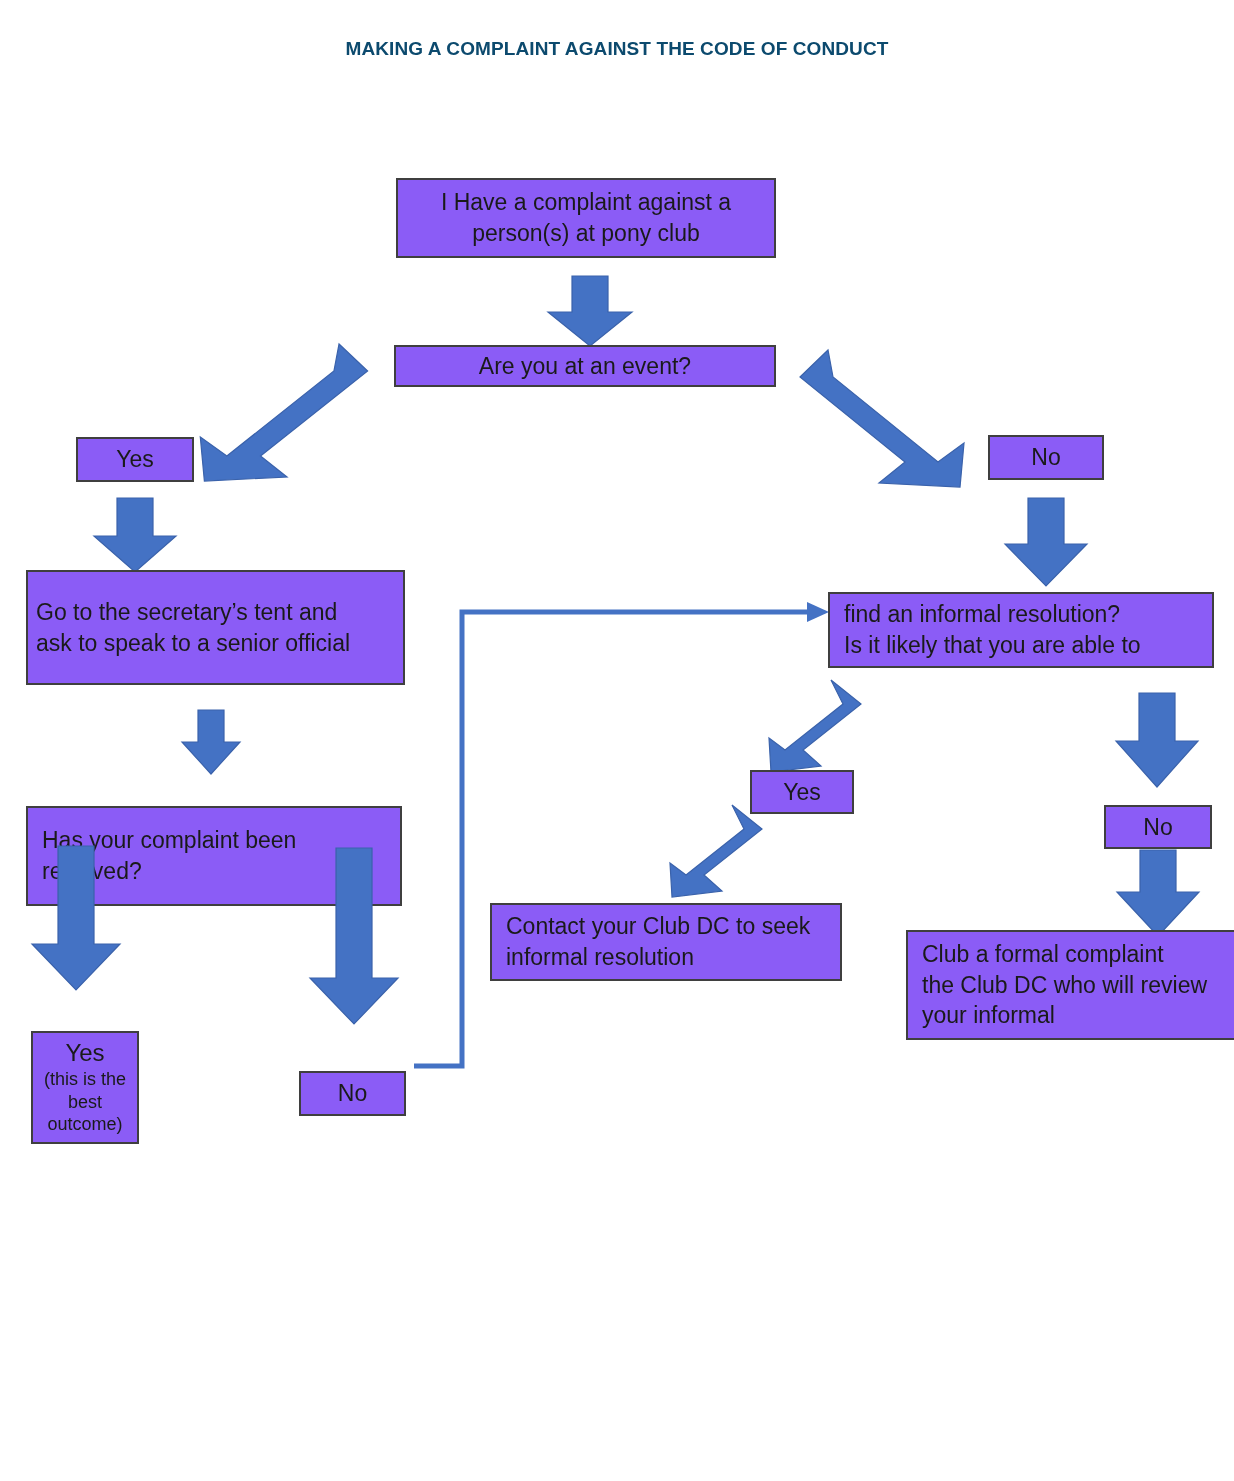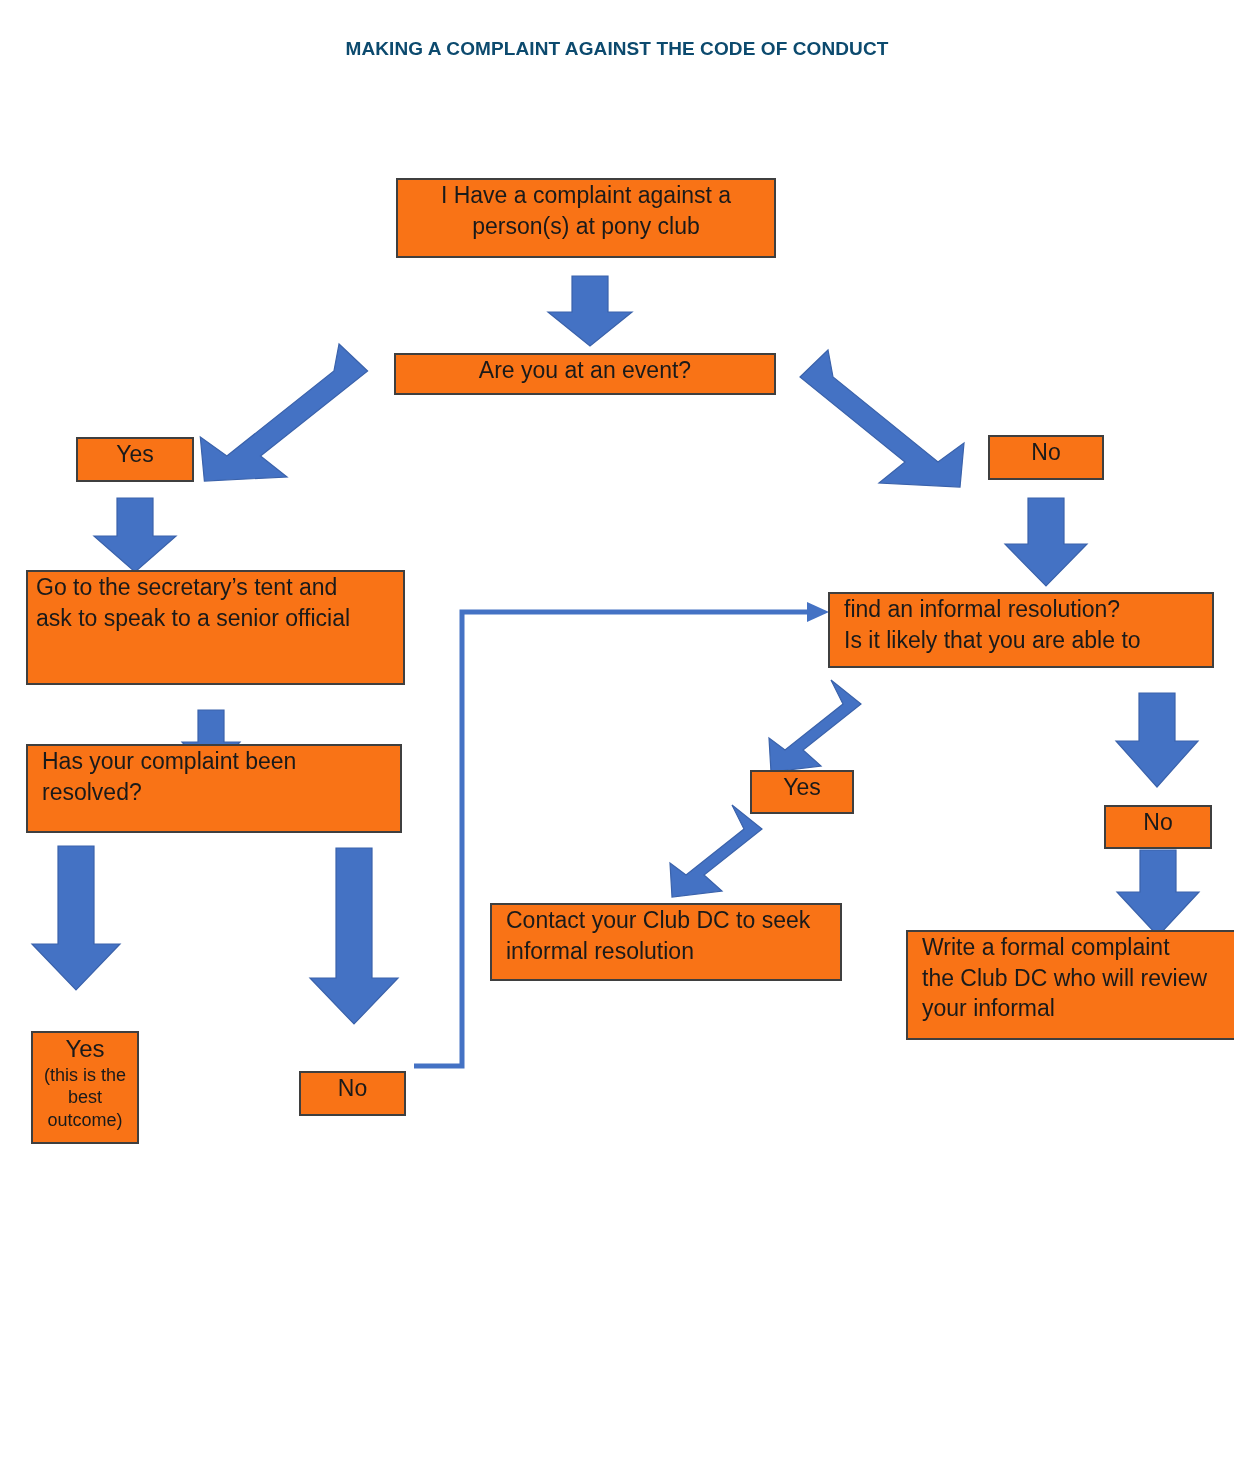--- a/index.html
+++ b/index.html
@@ -27,27 +27,27 @@
     text-align: center;
     font-size: 19px;
     font-weight: bold;
     letter-spacing: 0.1px;
     color: #0c4a6e;
   }
   .box {
     position: absolute;
     box-sizing: border-box;
     border: 2px solid #3f3f3f;
-    background: #f97316;
+    background: #8b5cf6;
     font-size: 23px;
     line-height: 1.33;
     color: #1a1a1a;
     display: flex;
     flex-direction: column;
-    justify-content: flex-start;
+    justify-content: center;
   }
   .box.center {
     text-align: center;
     align-items: center;
   }
   .box.left {
     text-align: left;
     align-items: flex-start;
     padding-left: 14px;
     padding-right: 8px;
@@ -84,21 +84,21 @@
 
   <div class="box center" style="left:396px; top:178px; width:380px; height:80px;">
     <span class="ln">I Have a complaint against a</span>
     <span class="ln">person(s) at pony club</span>
   </div>
 
   <svg class="arrow-svg" style="left:546px; top:276px; width:88px; height:72px;" viewBox="0 0 88 72">
     <polygon class="arrow-shape" points="26,0 62,0 62,36 86,36 44,70 2,36 26,36"></polygon>
   </svg>
 
-  <div class="box center" style="left:394px; top:353px; width:382px; height:42px;">
+  <div class="box center" style="left:394px; top:345px; width:382px; height:42px;">
     <span class="ln">Are you at an event?</span>
   </div>
 
   <svg class="arrow-svg" style="left:190px; top:348px; width:180px; height:138px;" viewBox="0 0 180 138">
     <polygon class="arrow-shape" points="152,0 180,27 75,112 101,133 20,137 16,93 42,112 147,27" transform="translate(-6,-4) scale(1.02,1.0)"></polygon>
   </svg>
 
   <svg class="arrow-svg" style="left:800px; top:350px; width:180px; height:138px;" viewBox="0 0 180 138">
     <polygon class="arrow-shape" points="28,0 0,27 105,112 79,133 160,137 164,93 138,112 33,27"></polygon>
   </svg>
@@ -121,21 +121,21 @@
 
   <div class="box left" style="left:26px; top:570px; width:379px; height:115px;padding-left:8px;">
     <span class="ln">Go to the secretary’s tent and</span>
     <span class="ln">ask to speak to a senior official</span>
   </div>
 
   <svg class="arrow-svg" style="left:180px; top:710px; width:62px; height:66px;" viewBox="0 0 62 66">
     <polygon class="arrow-shape" points="18,0 44,0 44,32 60,32 31,64 2,32 18,32"></polygon>
   </svg>
 
-  <div class="box left" style="left:26px; top:744px; width:376px; height:89px;">
+  <div class="box left" style="left:26px; top:806px; width:376px; height:100px;">
     <span class="ln">Has your complaint been</span>
     <span class="ln">resolved?</span>
   </div>
 
   <svg class="arrow-svg" style="left:30px; top:846px; width:92px; height:146px;" viewBox="0 0 92 146">
     <polygon class="arrow-shape" points="28,0 64,0 64,98 90,98 46,144 2,98 28,98"></polygon>
   </svg>
 
   <svg class="arrow-svg" style="left:308px; top:848px; width:92px; height:178px;" viewBox="0 0 92 178">
     <polygon class="arrow-shape" points="28,0 64,0 64,130 90,130 46,176 2,130 28,130"></polygon>
@@ -185,18 +185,18 @@
 
   <div class="box center" style="left:1104px; top:805px; width:108px; height:44px;">
     <span class="ln">No</span>
   </div>
 
   <svg class="arrow-svg" style="left:1113px; top:850px; width:90px; height:88px;" viewBox="0 0 90 88">
     <polygon class="arrow-shape" points="27,0 63,0 63,42 86,42 45,86 4,42 27,42"></polygon>
   </svg>
 
   <div class="box left" style="left:906px; top:930px; width:340px; height:110px;">
-    <span class="ln">Write a formal complaint</span>
+    <span class="ln">Club a formal complaint</span>
     <span class="ln">the Club DC who will review</span>
     <span class="ln">your informal</span>
   </div>
 
 </div>
 
 </body></html>

